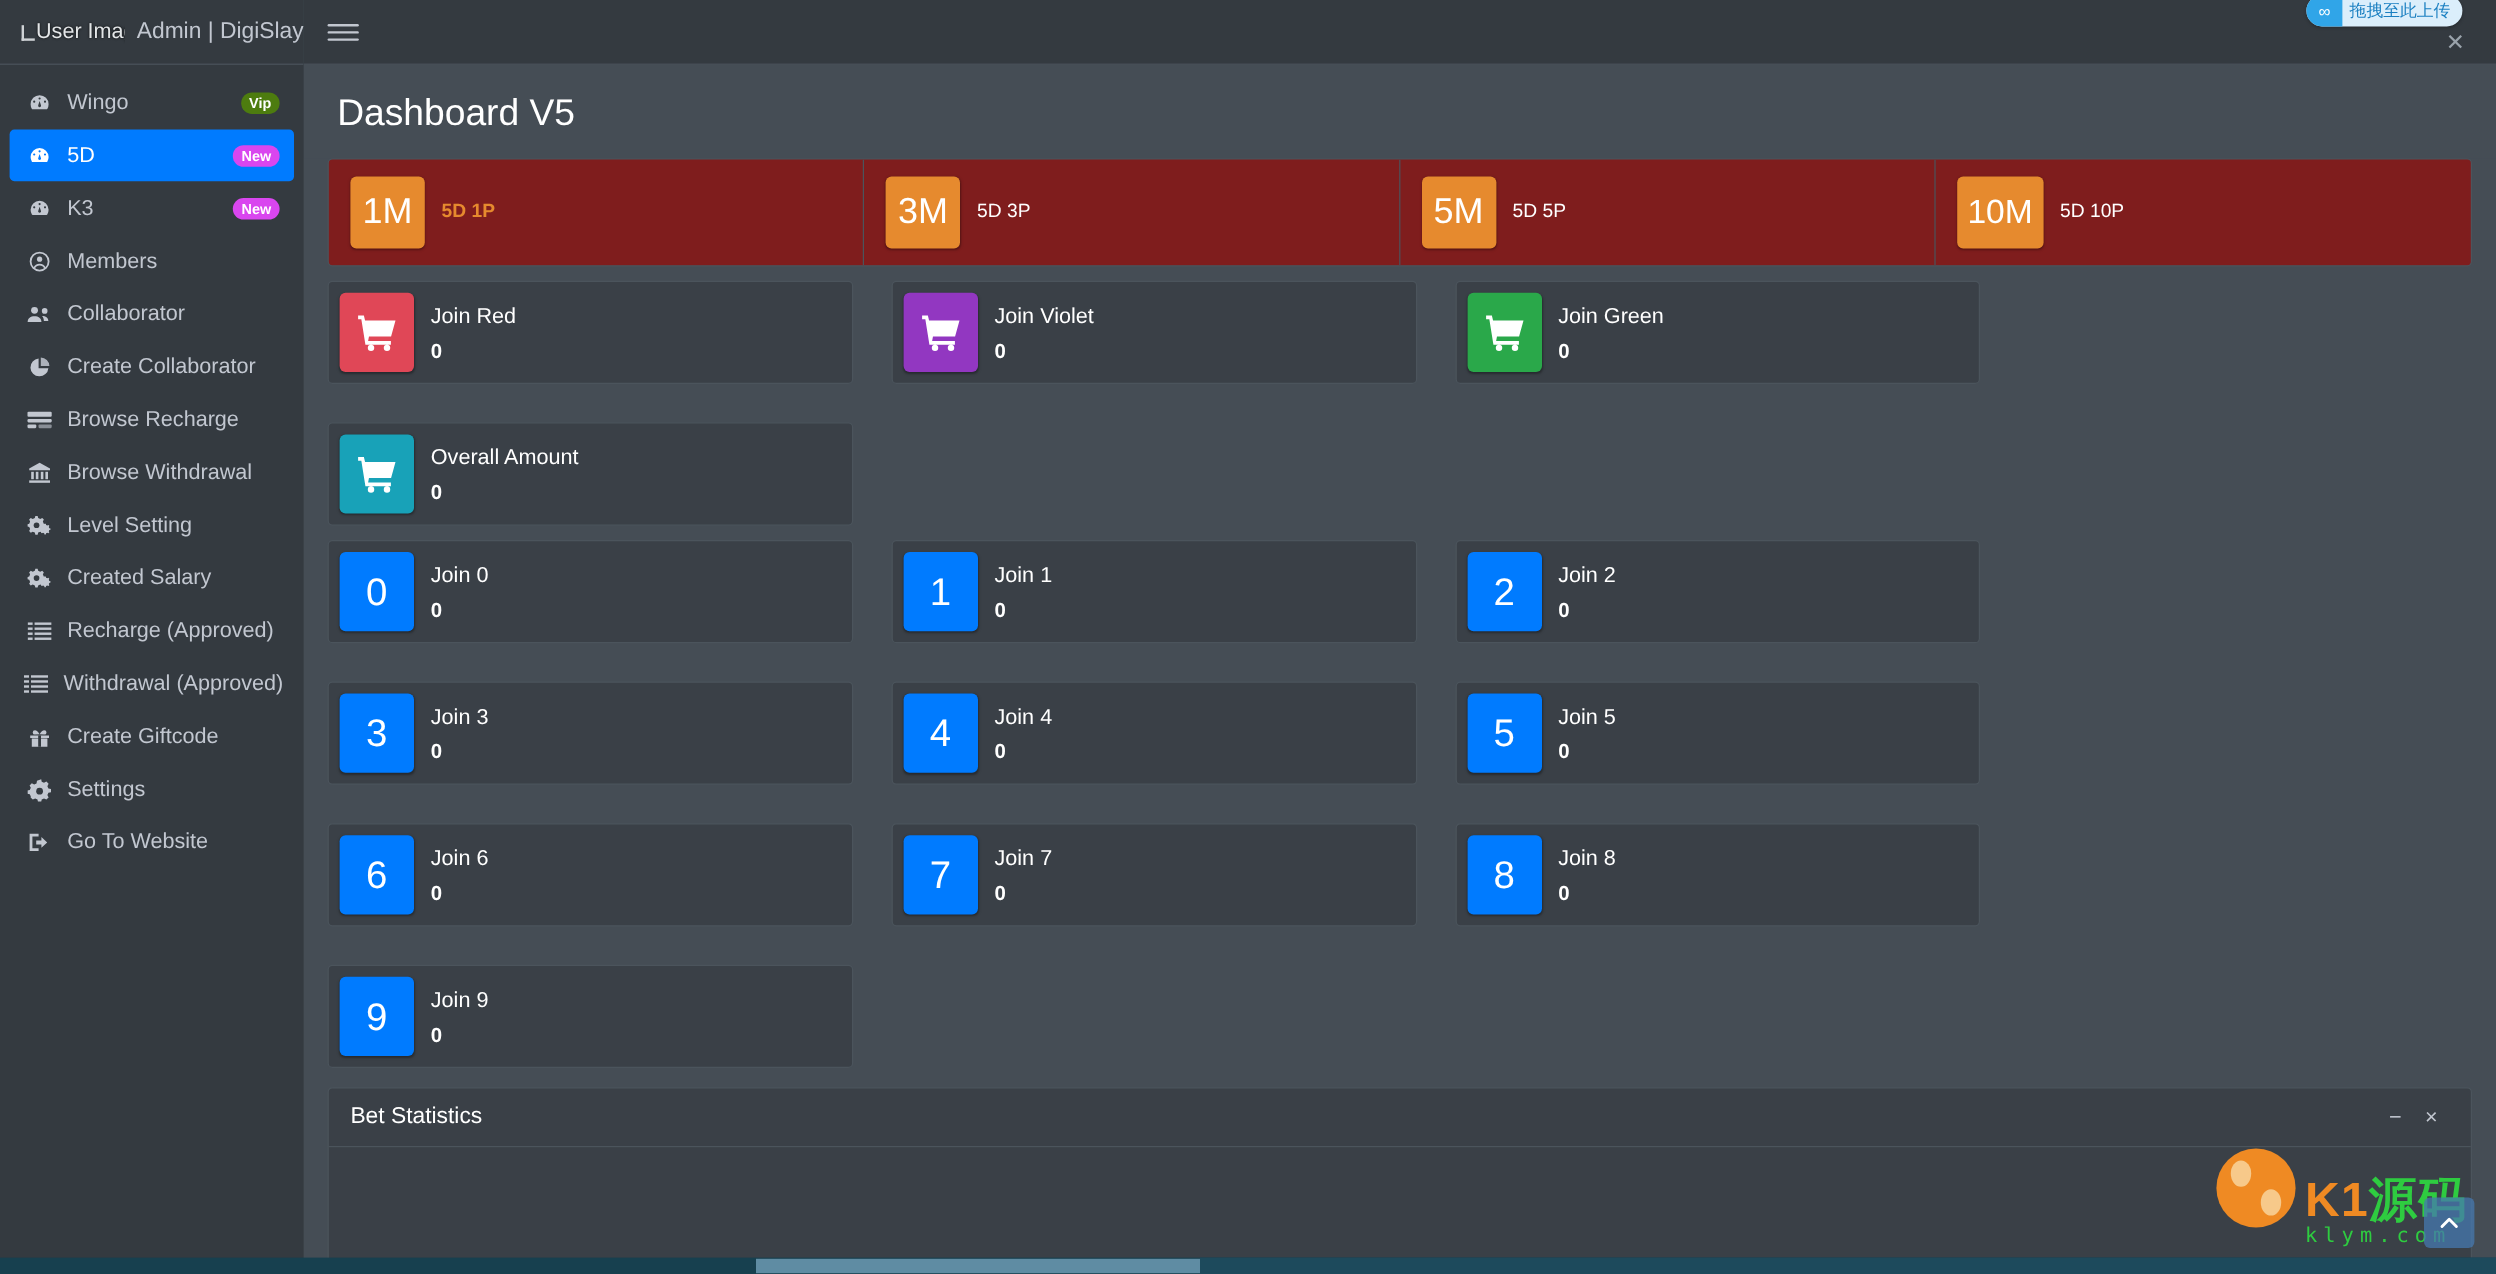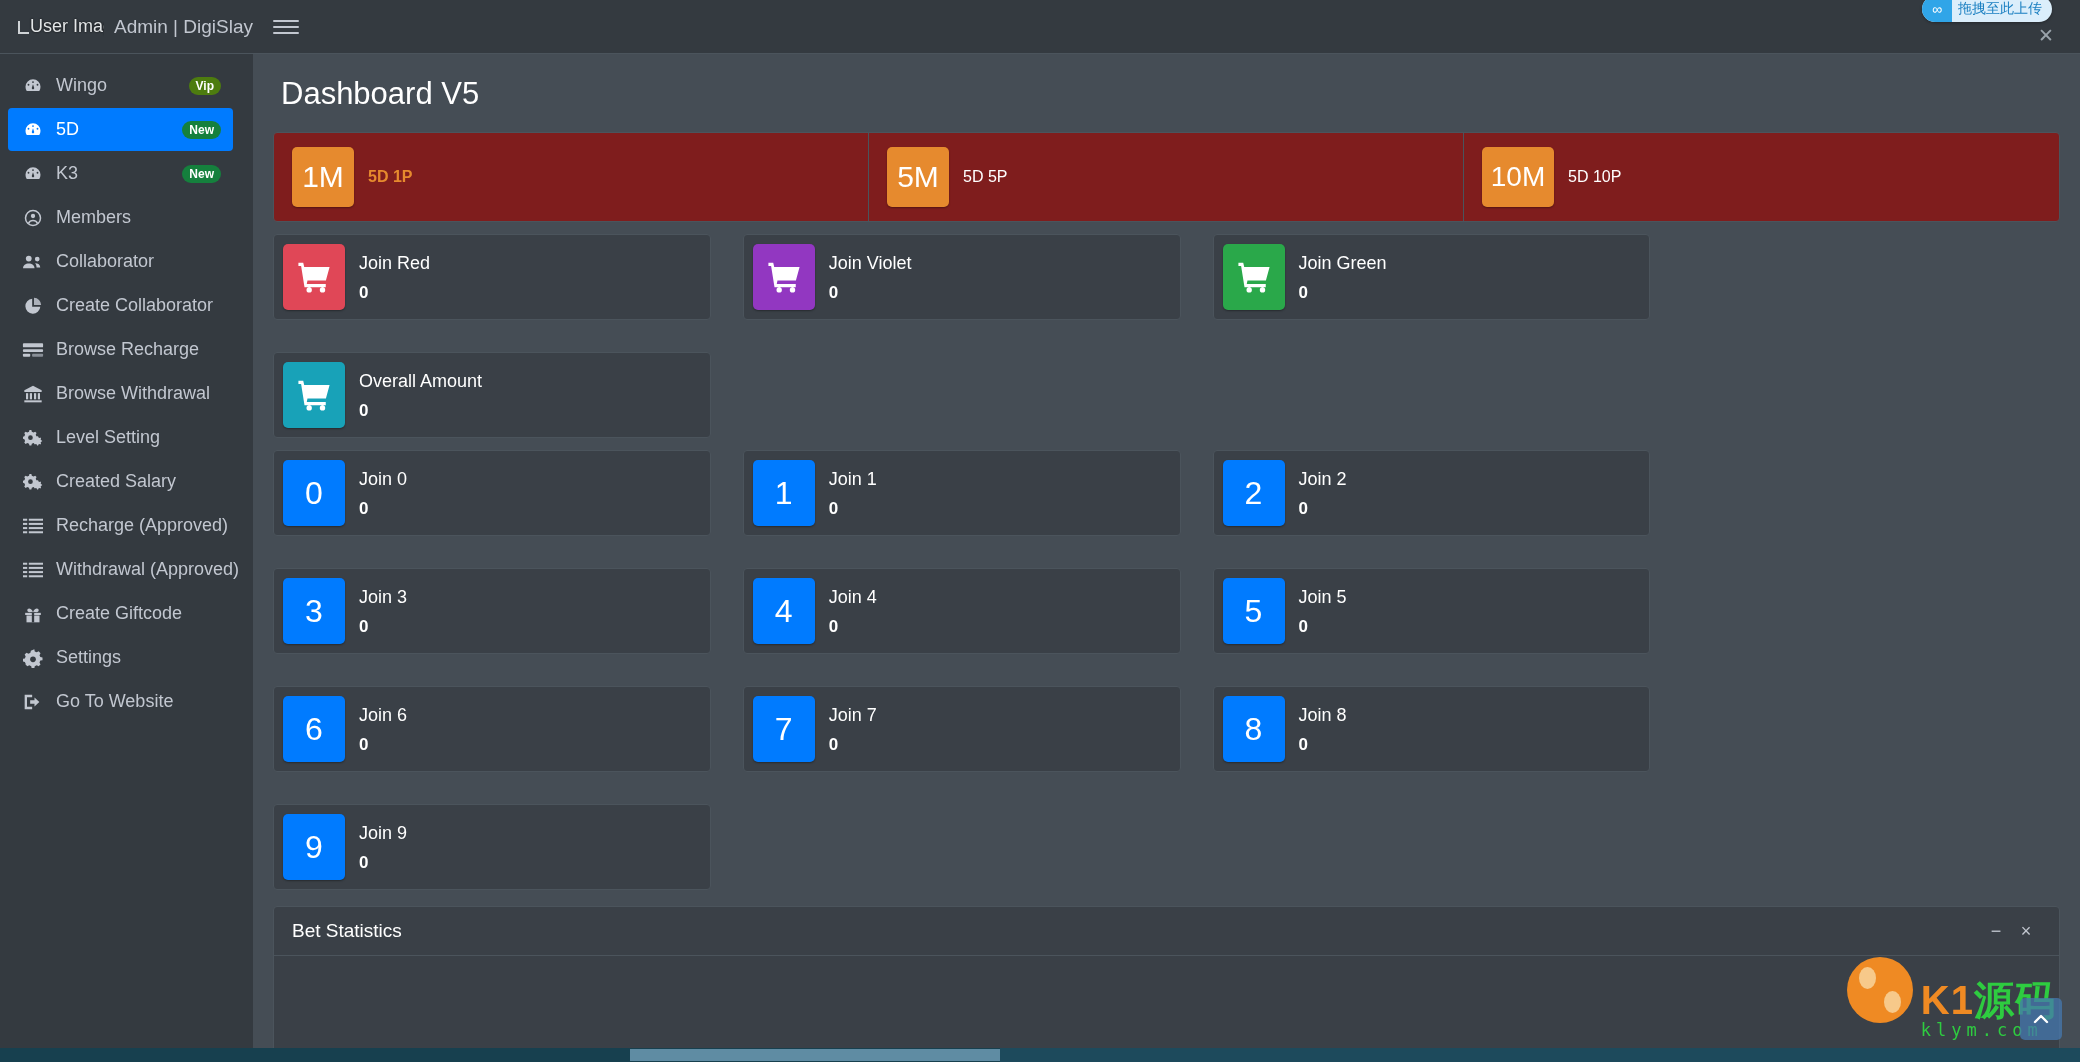--- a/index.html
+++ b/index.html
@@ -43,43 +43,44 @@
   #brand-text {
     margin-left: 10px;
     color: #c2c7d0; font-size: 19px;
     white-space: nowrap;
   }
 
   #nav { padding-top: 10px; }
   .nav-item {
     display: flex; align-items: center;
     height: 43px;
-    margin: 0 20px 1px 8px;
+    margin: 0 8px 1px 8px;
     padding: 0 12px;
     border-radius: 4px;
     color: #c2c7d0;
     font-size: 18px;
     cursor: pointer;
     white-space: nowrap;
+    justify-content: center;
   }
   .nav-item.active { background: #007bff; color: #fff; }
   .nav-ico {
     width: 26px; min-width: 26px; height: 20px;
     display: inline-flex; align-items: center; justify-content: center;
     margin-right: 10px;
   }
   .nav-ico svg { display: block; }
   .nav-label { flex: 1; }
   .badge {
     font-size: 12px; font-weight: bold;
     padding: 3px 7px; border-radius: 11px;
     color: #fff; line-height: 1;
   }
   .badge.vip { background: #4d7c0f; }
-  .badge.new { background: #15803d; }
+  .badge.new { background: #d946ef; }
 
   
   #main {
     position: absolute; left: 253px; top: 0;
     width: 1827px; height: 1062px;
     background: #454d55;
   }
   #topbar {
     height: 54px; background: #343a40;
     display: flex; align-items: center;
@@ -446,20 +447,24 @@
   </div>
 
   <div id="content-body">
 
     <div id="period-strip">
         <div class="period-cell">
           <div class="period-chip">1M</div>
           <div class="period-name active">5D 1P</div>
         </div>
         <div class="period-cell">
+          <div class="period-chip">3M</div>
+          <div class="period-name">5D 3P</div>
+        </div>
+        <div class="period-cell">
           <div class="period-chip">5M</div>
           <div class="period-name">5D 5P</div>
         </div>
         <div class="period-cell">
           <div class="period-chip wide">10M</div>
           <div class="period-name">5D 10P</div>
         </div>
       </div>
 
     <div class="card-grid" id="color-grid">

